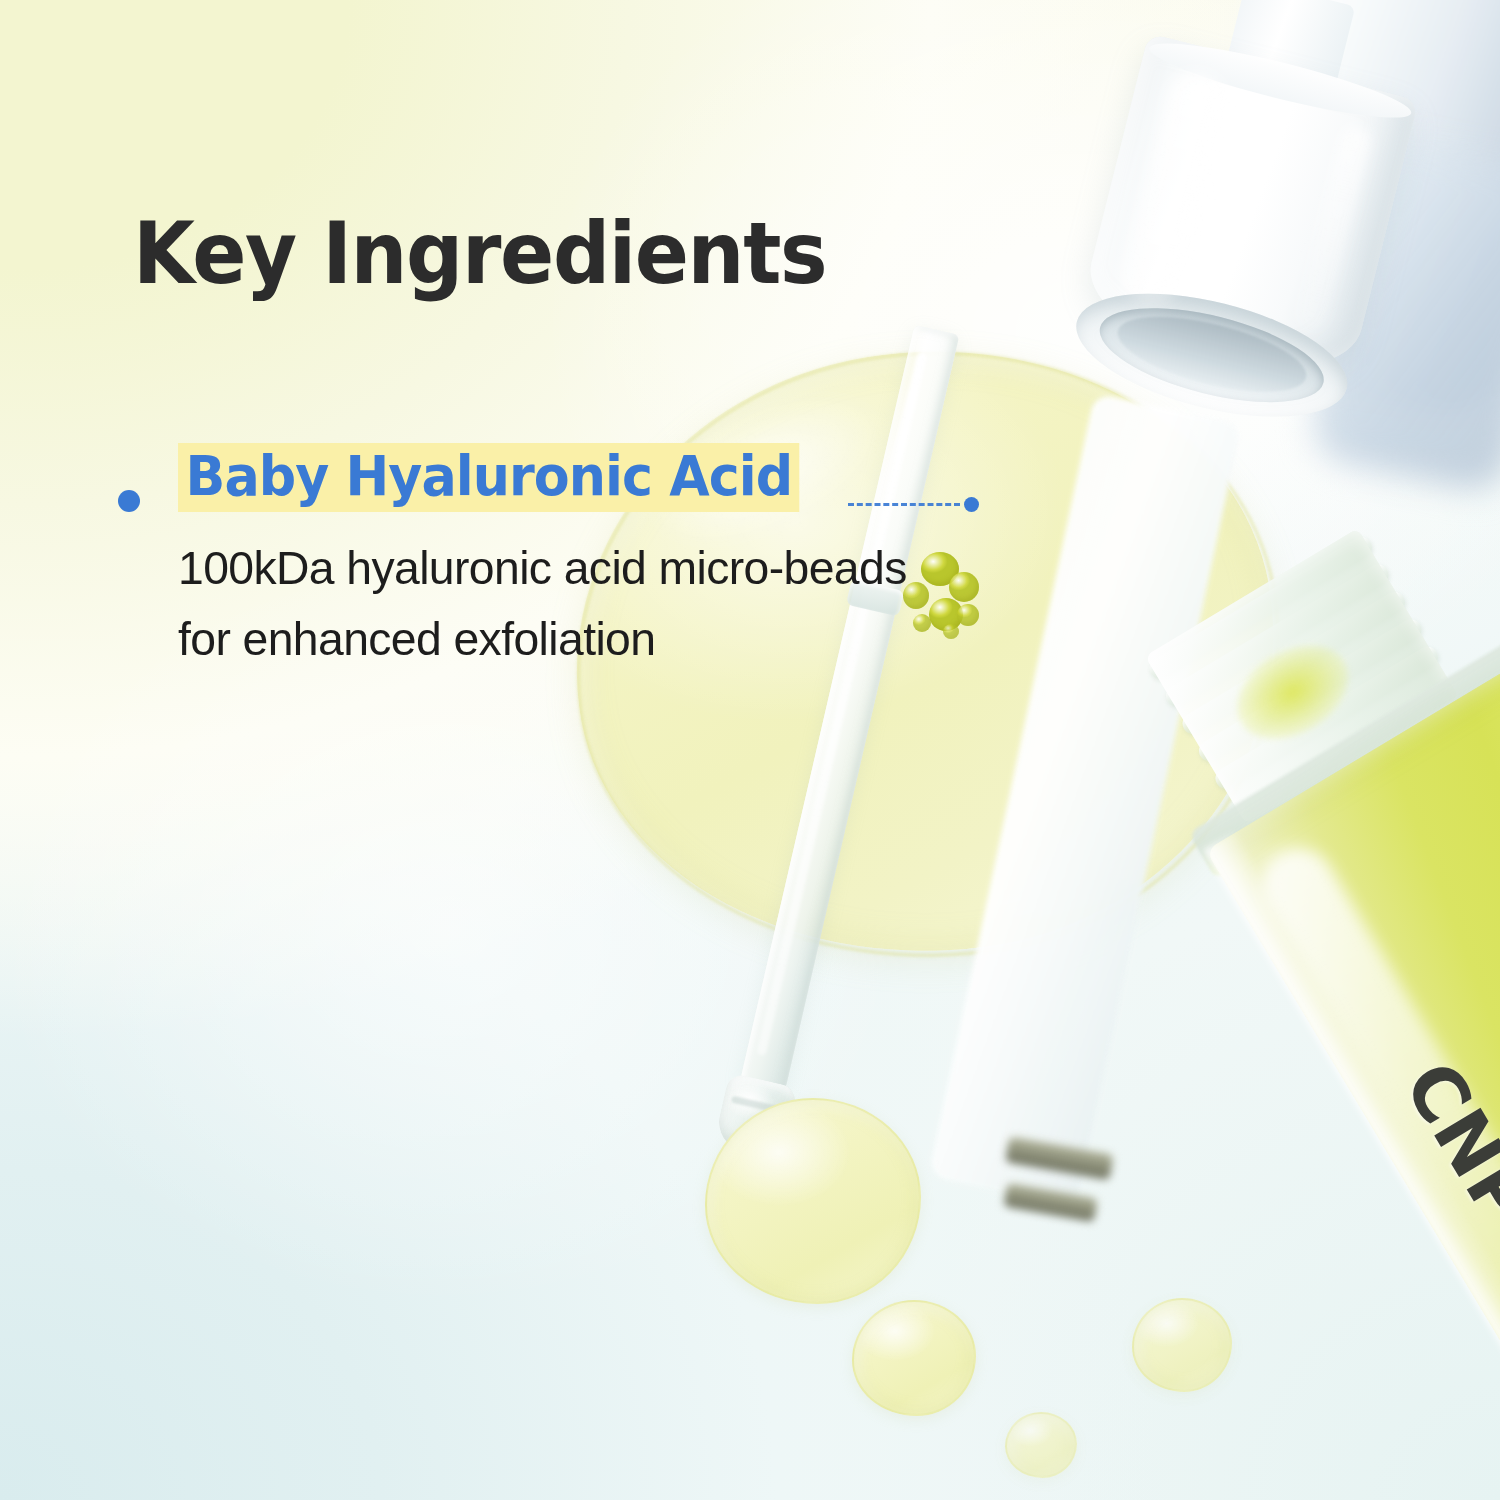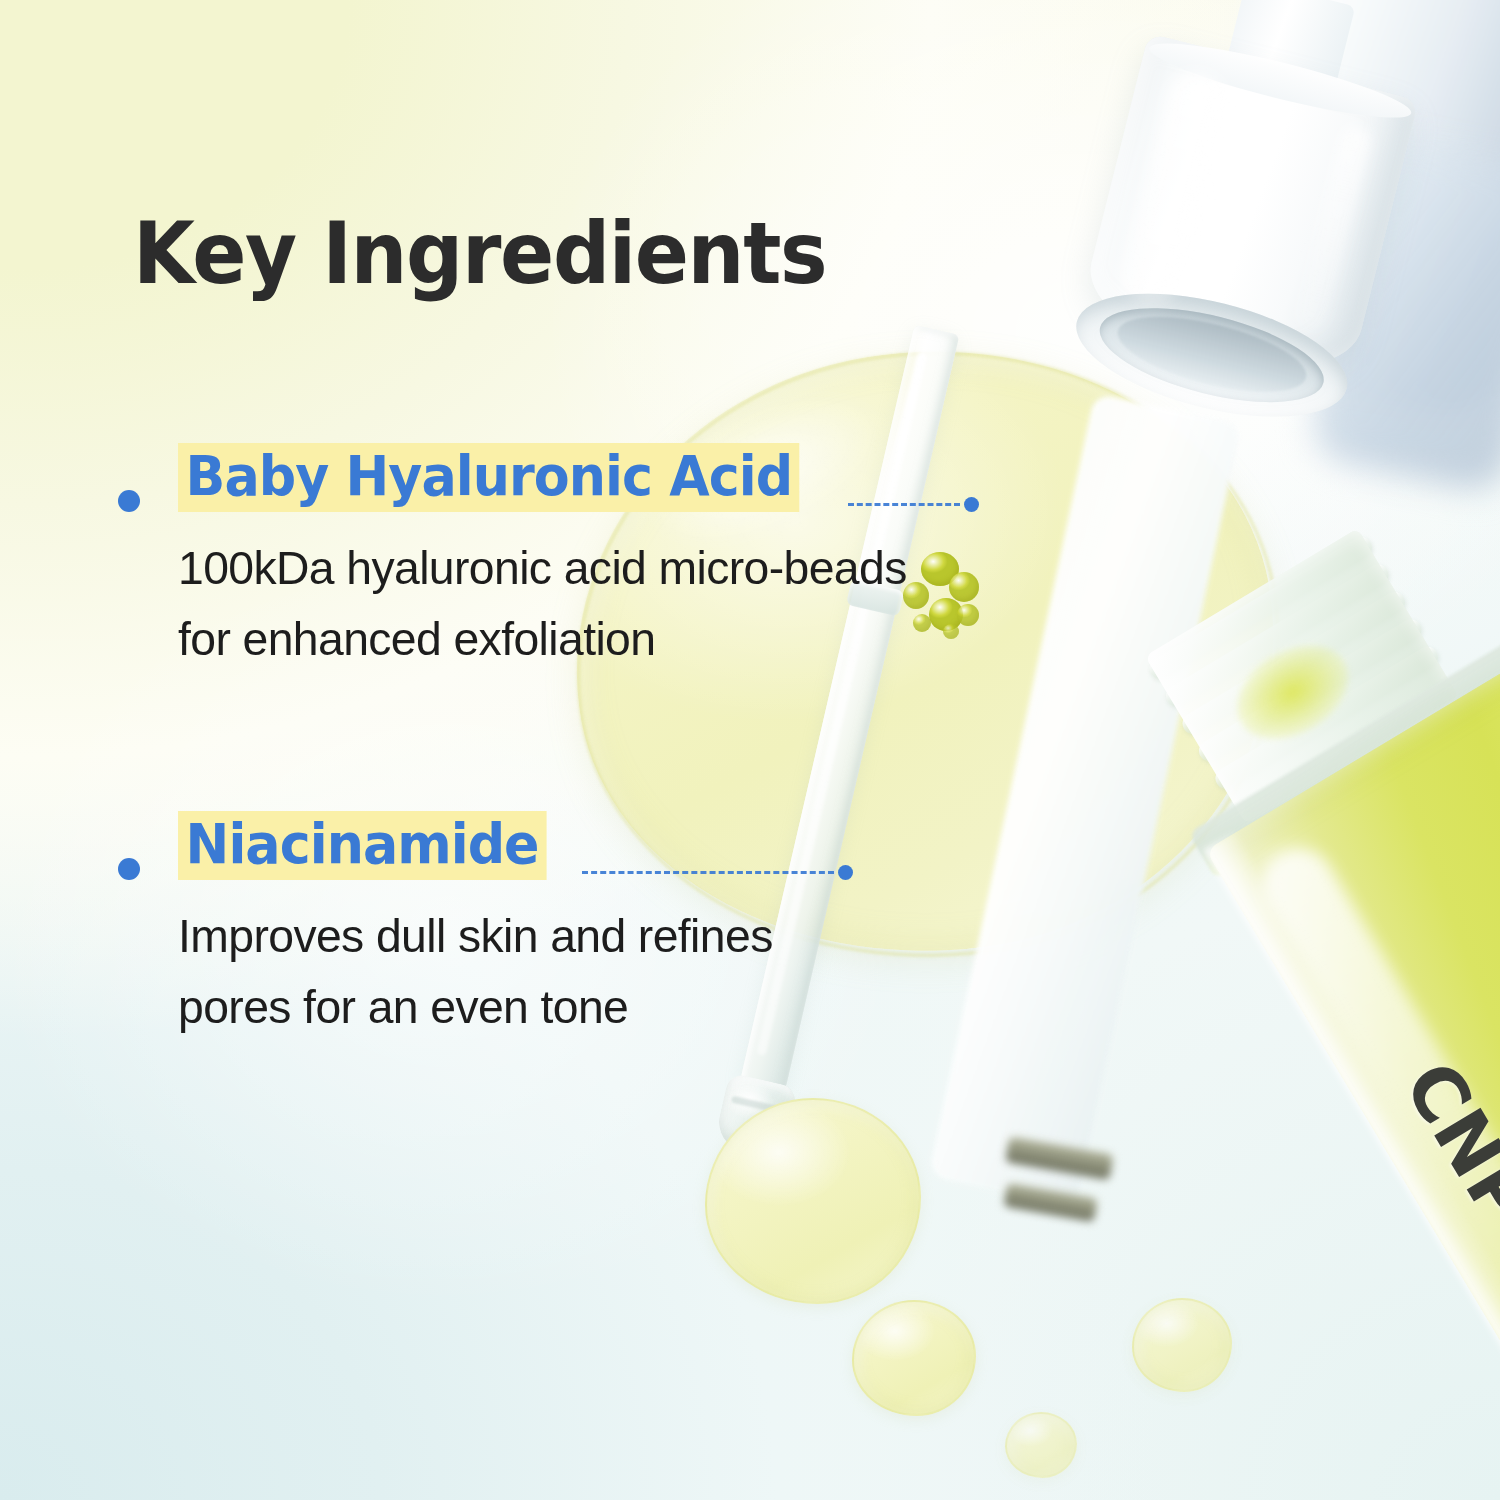--- a/index.html
+++ b/index.html
@@ -531,29 +531,17 @@
         <span class="ing-name">Baby Hyaluronic Acid</span>
         <span class="dash-line">
           <span class="dash-seg"></span>
           <span class="dash-dot"></span>
         </span>
       </div>
       <div class="ing-desc">100kDa hyaluronic acid micro-beads
 for enhanced exfoliation</div>
     </div>
 
-    <div class="ingredient ing-2">
-      <div class="head-row">
-        <span class="bullet"></span>
-        <span class="ing-name">Niacinamide</span>
-        <span class="dash-line">
-          <span class="dash-seg"></span>
-          <span class="dash-dot"></span>
-        </span>
-      </div>
-      <div class="ing-desc">Improves dull skin and refines
-pores for an even tone</div>
-    </div>
 
 
   </div>
 
 </div>
 
 </body></html>

